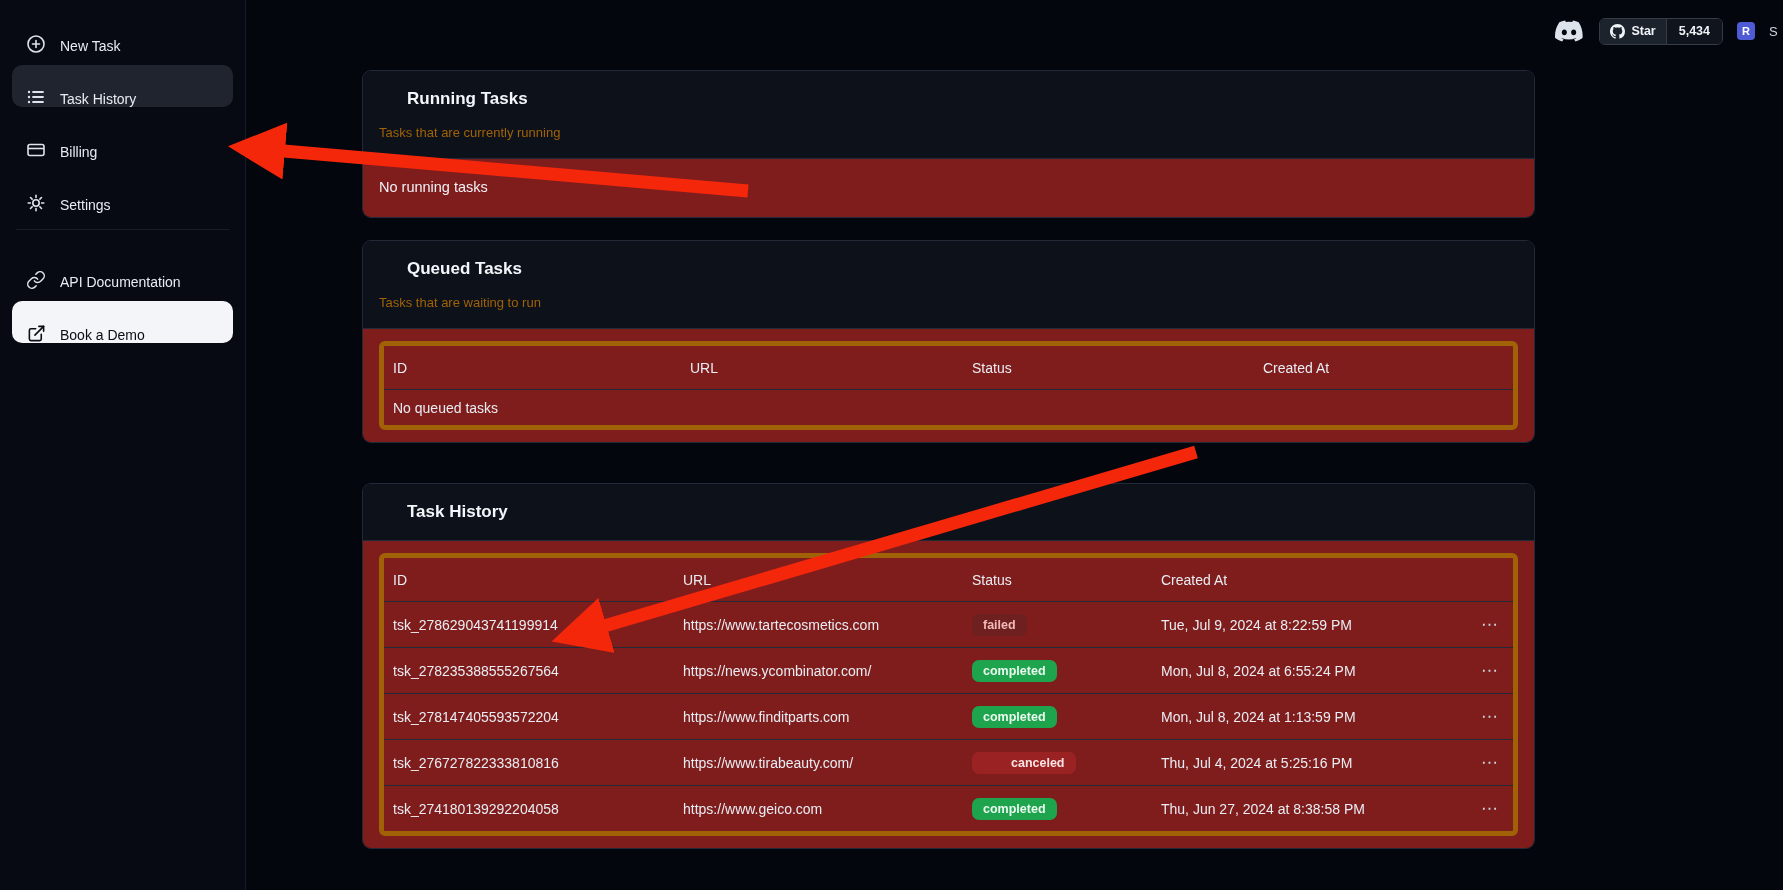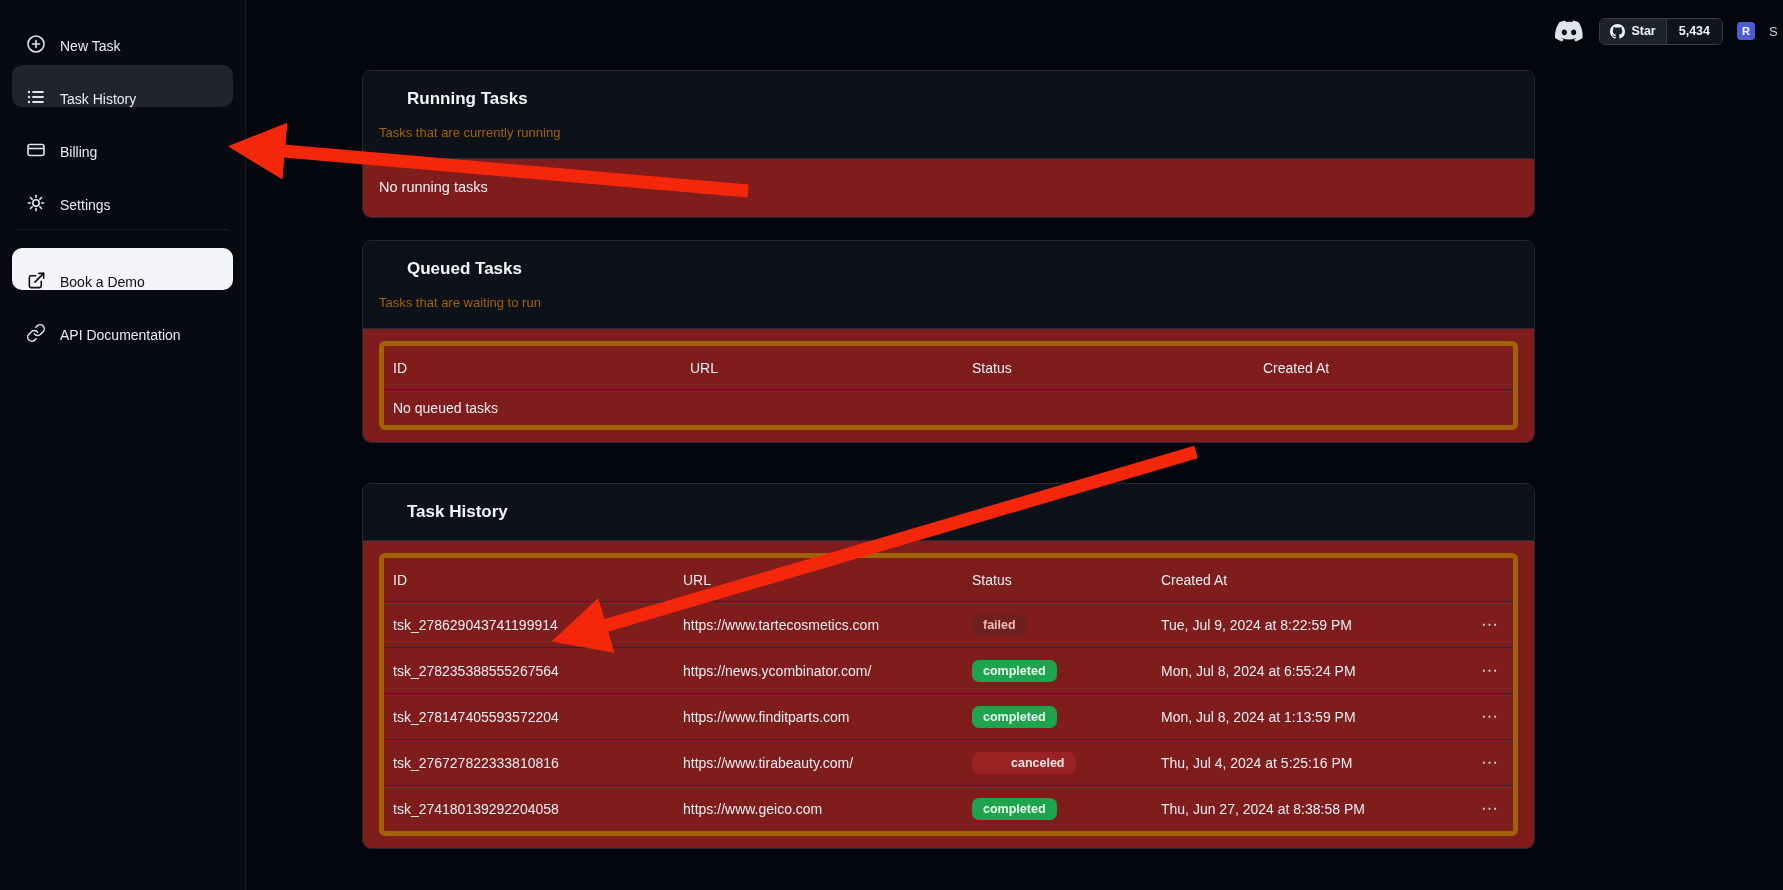--- a/index.html
+++ b/index.html
@@ -100,39 +100,39 @@
         <svg class="icon" width="20" height="20" viewBox="0 0 20 20" fill="none" stroke="currentColor" stroke-width="1.6" stroke-linecap="round">
           <circle cx="10" cy="10" r="3.2"></circle>
           <path d="M10 2.2v2.2M10 15.6v2.2M2.2 10h2.2M15.6 10h2.2M4.5 4.5l1.6 1.6M13.9 13.9l1.6 1.6M15.5 4.5l-1.6 1.6M6.1 13.9l-1.6 1.6"></path>
         </svg>
       </span>
       <span>Settings</span>
     </div>
 
     <div class="nav-sep"></div>
 
+    <div class="nav-item">
+      <span class="nicon">
+        <svg class="icon" width="20" height="20" viewBox="0 0 24 24" fill="none" stroke="currentColor" stroke-width="1.8" stroke-linecap="round">
+          <path d="M10 13a5 5 0 0 0 7.54.54l3-3a5 5 0 0 0-7.07-7.07l-1.72 1.71"></path>
+          <path d="M14 11a5 5 0 0 0-7.54-.54l-3 3a5 5 0 0 0 7.07 7.07l1.71-1.71"></path>
+        </svg>
+      </span>
+      <span>API Documentation</span>
+    </div>
+
     <div class="nav-item demo">
       <span class="nicon">
         <svg class="icon" width="19" height="19" viewBox="0 0 24 24" fill="none" stroke="currentColor" stroke-width="2" stroke-linecap="round" stroke-linejoin="round">
           <path d="M18 13v6a2 2 0 0 1-2 2H5a2 2 0 0 1-2-2V8a2 2 0 0 1 2-2h6"></path>
           <path d="M15 3h6v6"></path>
             <path d="M10 14 21 3"></path>
         </svg>
       </span>
       <span>Book a Demo</span>
-    </div>
-
-    <div class="nav-item">
-      <span class="nicon">
-        <svg class="icon" width="20" height="20" viewBox="0 0 24 24" fill="none" stroke="currentColor" stroke-width="1.8" stroke-linecap="round">
-          <path d="M10 13a5 5 0 0 0 7.54.54l3-3a5 5 0 0 0-7.07-7.07l-1.72 1.71"></path>
-          <path d="M14 11a5 5 0 0 0-7.54-.54l-3 3a5 5 0 0 0 7.07 7.07l1.71-1.71"></path>
-        </svg>
-      </span>
-      <span>API Documentation</span>
     </div>
   </div>
 
   <div class="topbar">
     <span class="discord-btn">
       <svg class="icon" width="28" height="22" viewBox="0 0 24 18" fill="currentColor">
         <path d="M20.3 1.5A19.8 19.8 0 0 0 15.4 0c-.2.4-.5.9-.6 1.3a18.3 18.3 0 0 0-5.5 0C9.1.9 8.9.4 8.6 0A19.7 19.7 0 0 0 3.7 1.5C.6 6.1-.3 10.6.1 15.1a19.9 19.9 0 0 0 6 3c.5-.6.9-1.3 1.2-2a12 12 0 0 1-1.9-.9l.4-.3a14.3 14.3 0 0 0 12.1 0l.4.3c-.6.4-1.2.7-1.9.9.3.7.8 1.4 1.2 2a19.8 19.8 0 0 0 6-3c.5-5.2-.8-9.7-3.3-13.6ZM8 12.6c-1.2 0-2.2-1.1-2.2-2.4S6.8 7.8 8 7.8s2.2 1.1 2.2 2.4-1 2.4-2.2 2.4Zm8 0c-1.2 0-2.2-1.1-2.2-2.4s1-2.4 2.2-2.4 2.2 1.1 2.2 2.4-1 2.4-2.2 2.4Z"></path>
       </svg>
     </span>
     <span class="gh-widget">

